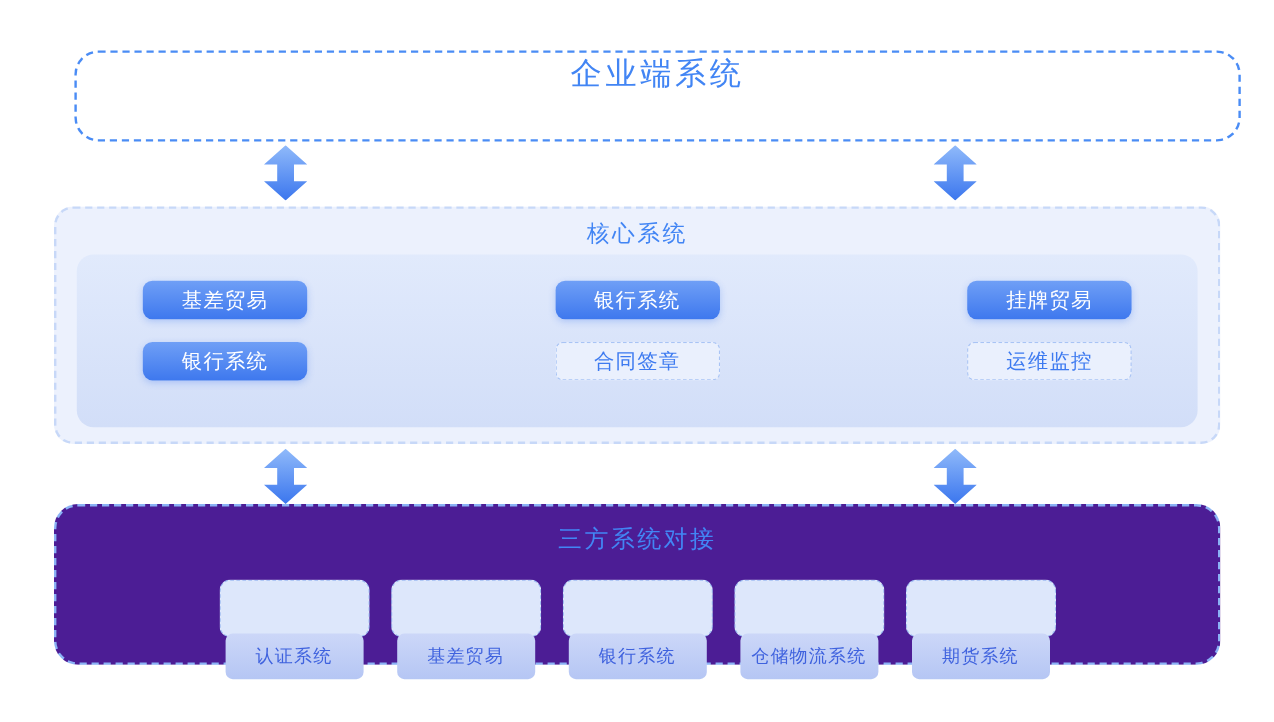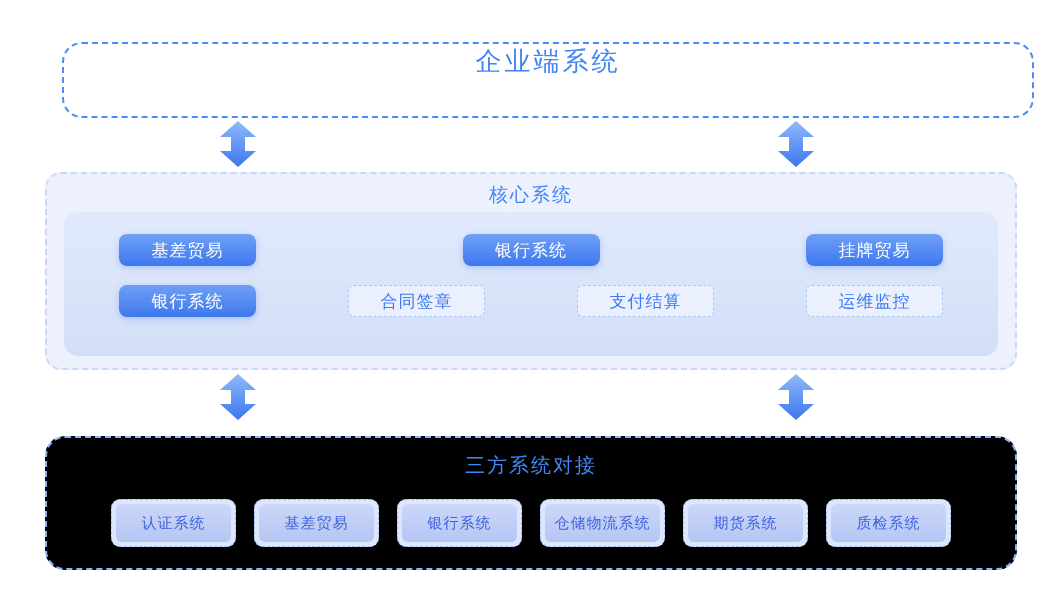--- a/index.html
+++ b/index.html
@@ -67,46 +67,46 @@
   .node.dashed {
     background:var(--node-dashed-bg,#EAF0FD);
     border:1px dashed var(--node-dashed-border,#A9C4F5);
     border-radius:6px;
     color:var(--node-dashed-text,#3D7AF0);
     font-size:17px;
   }
 
   
   .bottom-box {
-    position:absolute; left:45px; top:436px; width:972px; height:134px;
+    position:absolute; left:45px; top:420px; width:972px; height:134px;
     box-sizing:border-box;
     border:2px dashed var(--bottom-border,#8AB2F5);
     border-radius:20px;
-    background:#000000;
+    background:#4c1d95;
   }
   .bottom-title {
     text-align:center; margin-top:14px;
     font-size:20px; color:var(--primary,#3D7EF2); letter-spacing:2px;
   }
   .bottom-row { display:flex; justify-content:center; gap:18px; margin-top:20px; }
   .tp-item {
     width:125px; height:48px;
     box-sizing:border-box;
     border:1px dashed var(--tp-border,#9FBDF3);
     border-radius:9px;
     background:var(--tp-pad,#DDE7FB);
     padding:4px;
   }
   .tp-inner {
     width:100%; height:100%;
     box-sizing:border-box;
     border-radius:6px;
     background:linear-gradient(180deg, var(--tp-fill-top,#CCD7F8), var(--tp-fill-bottom,#B5C6F4));
     display:flex; align-items:center; justify-content:center;
-    font-size:15px; color:var(--tp-text,#3F62DE); letter-spacing:1px;
+    font-size:15px; color:var(--tp-text,#3F62DE); letter-spacing:1px;margin-top:40px;
   }
 </style>
 </head>
 <body>
 
 <svg width="0" height="0" style="position:absolute">
   <defs>
     <linearGradient id="arrowGrad" x1="0" y1="0" x2="0" y2="1">
       <stop offset="0" stop-color="#90BAFA"></stop>
       <stop offset="1" stop-color="#3B76EE"></stop>
@@ -136,21 +136,20 @@
       <div class="btn-row">
 
       <div class="node solid">基差贸易</div>
           <div class="node solid">银行系统</div>
           <div class="node solid">挂牌贸易</div>
         </div>
       <div class="btn-row">
 
       <div class="node solid">银行系统</div>
           <div class="node dashed">合同签章</div>
-          <div class="node dashed">支付结算</div>
           <div class="node dashed">运维监控</div>
         </div>
     </div>
   </div>
 
   <svg class="arrow arrow-3" viewBox="0 0 36 46">
       <use href="#dblArrow"></use>
     </svg>
   <svg class="arrow arrow-4" viewBox="0 0 36 46">
       <use href="#dblArrow"></use>
@@ -168,19 +167,16 @@
         </div>
         <div class="tp-item">
           <div class="tp-inner">银行系统</div>
         </div>
         <div class="tp-item">
           <div class="tp-inner">仓储物流系统</div>
         </div>
         <div class="tp-item">
           <div class="tp-inner">期货系统</div>
         </div>
-        <div class="tp-item">
-          <div class="tp-inner">质检系统</div>
-        </div>
       </div>
   </div>
 
 </div>
 
 </body></html>

